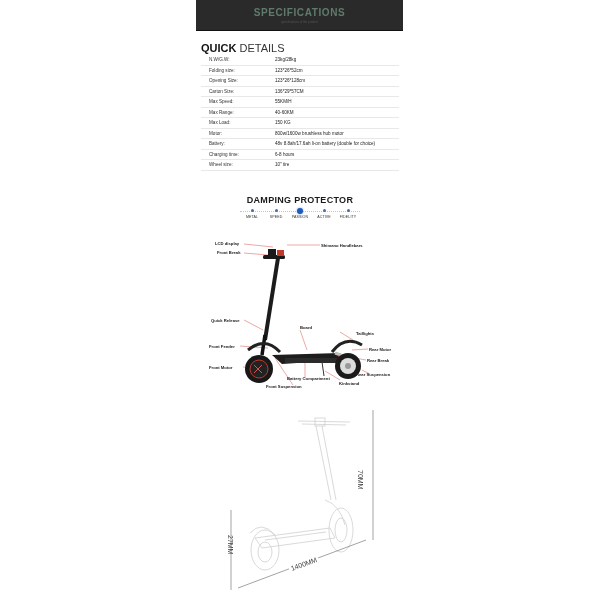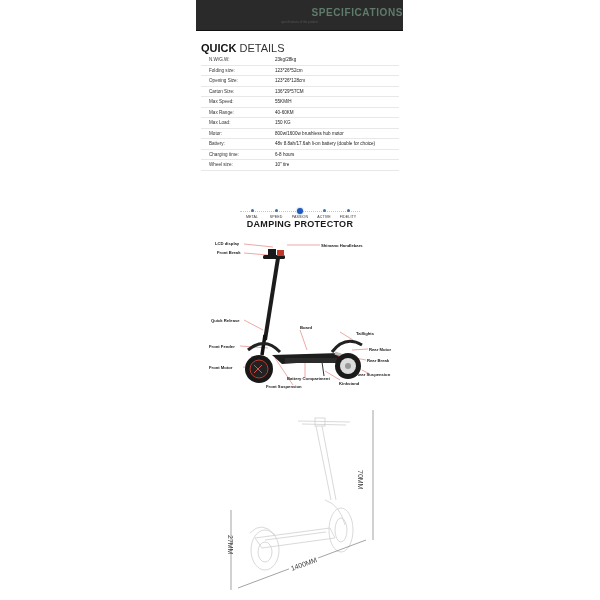--- a/index.html
+++ b/index.html
@@ -4,21 +4,21 @@
 <style>
   * { box-sizing: border-box; margin: 0; padding: 0; }
   html, body { width: 600px; height: 600px; background: #ffffff; overflow: hidden; }
   body { font-family: "Liberation Sans", sans-serif; position: relative; color: #222; }
 
   .banner {
     position: absolute; left: 196px; top: 0; width: 207px; height: 31px;
     background: #2b2a2a; border-bottom: 1px solid #111;
   }
   .banner-title {
-    position: absolute; left: 0; right: 0; top: 7px; text-align: right;
+    position: absolute; left: 0; right: 0; top: 7px; text-align: center;
     font-size: 10px; letter-spacing: 0.6px; color: #5f7b6c; font-weight: bold;
   }
   .banner-sub {
     position: absolute; left: 0; right: 0; top: 20px; text-align: center;
     font-size: 3px; color: #555;
   }
 
   .quick-title {
     position: absolute; left: 201px; top: 42px; font-size: 11px; font-weight: bold; color: #111;
   }
@@ -27,21 +27,21 @@
   .spec-table { position: absolute; left: 201px; top: 55px; width: 198px; }
   .spec-row {
     position: relative; height: 10.5px; border-bottom: 1px solid #e8e8e8;
     font-size: 4.6px; color: #333;
   }
   .spec-label { position: absolute; left: 8px; top: 2px; }
   .spec-value { position: absolute; left: 74px; top: 2px; color: #222; }
 
   .damp-title {
     position: absolute; left: 230px; top: 195px; width: 140px; text-align: center;
-    font-size: 9px; font-weight: bold; color: #1a1a1a; letter-spacing: 0.3px; margin-top: 24px;
+    font-size: 9px; font-weight: bold; color: #1a1a1a; letter-spacing: 0.3px;
   }
   .damp-line {
     position: absolute; left: 240px; top: 211px; width: 120px; height: 0;
     border-top: 1px dotted #b8c8dc;
   }
   .damp-nav { position: absolute; left: 240px; top: 207px; width: 120px; height: 18px; }
   .damp-item { position: absolute; top: 0; width: 24px; text-align: center; }
   .damp-dot {
     display: block; margin: 2px auto 0; width: 3px; height: 3px; border-radius: 50%; background: #3d6fb5;
   }

